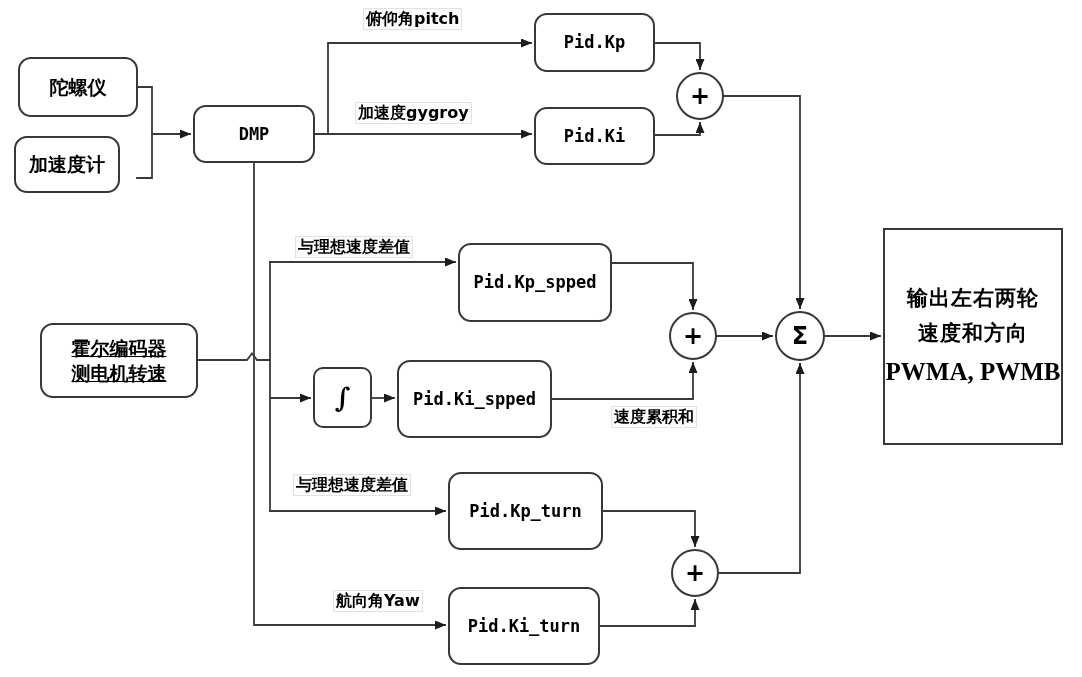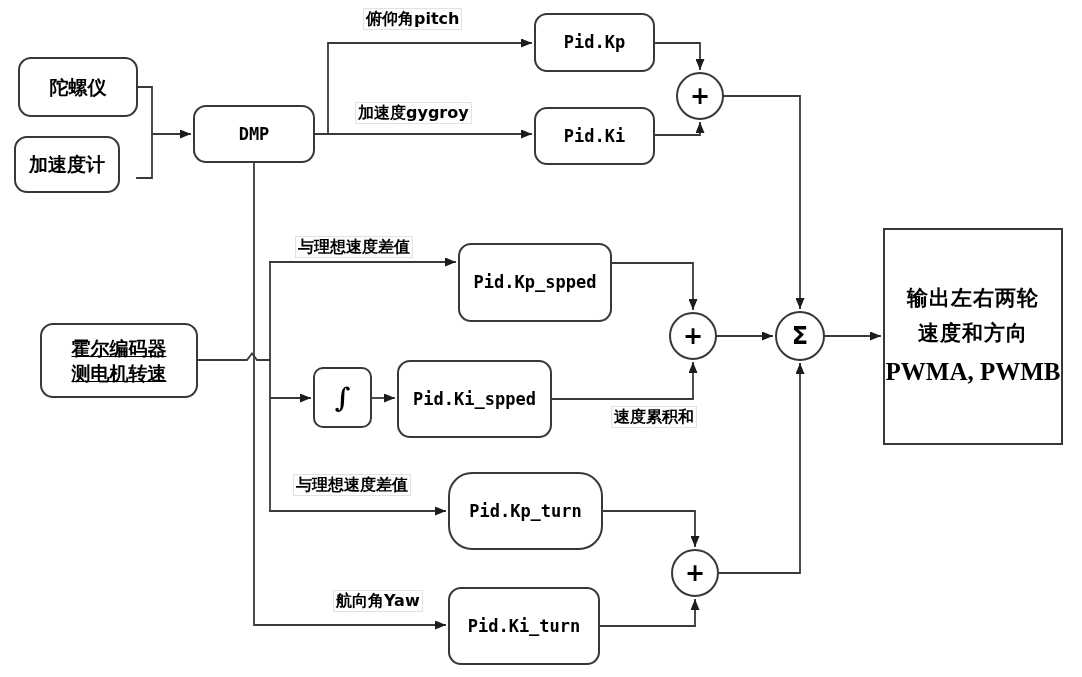--- a/index.html
+++ b/index.html
@@ -140,21 +140,21 @@
 
   <div class="node mono" style="left:397px; top:360px; width:155px; height:78px;">
     <span>Pid.Ki_spped</span>
   </div>
 
   <div class="node" style="left:40px; top:323px; width:158px; height:75px;text-decoration:underline;">
     <span>霍尔编码器</span>
     <span>测电机转速</span>
   </div>
 
-  <div class="node mono" style="left:448px; top:472px; width:155px; height:78px;border-radius:24px;">
+  <div class="node mono" style="left:448px; top:472px; width:155px; height:78px;">
     <span>Pid.Kp_turn</span>
   </div>
 
   <div class="node mono" style="left:448px; top:587px; width:152px; height:78px;">
     <span>Pid.Ki_turn</span>
   </div>
 
   <div class="circle-node" style="left:676px; top:72px; width:48px; height:48px;">
     <span>+</span>
   </div>

